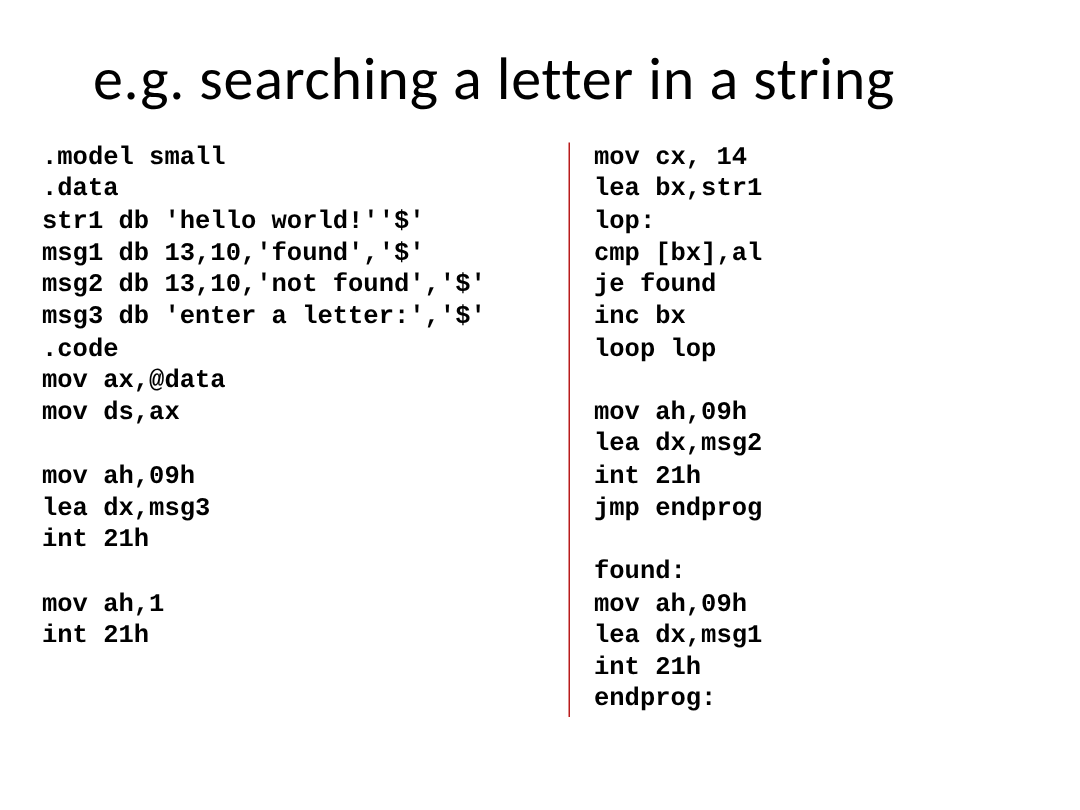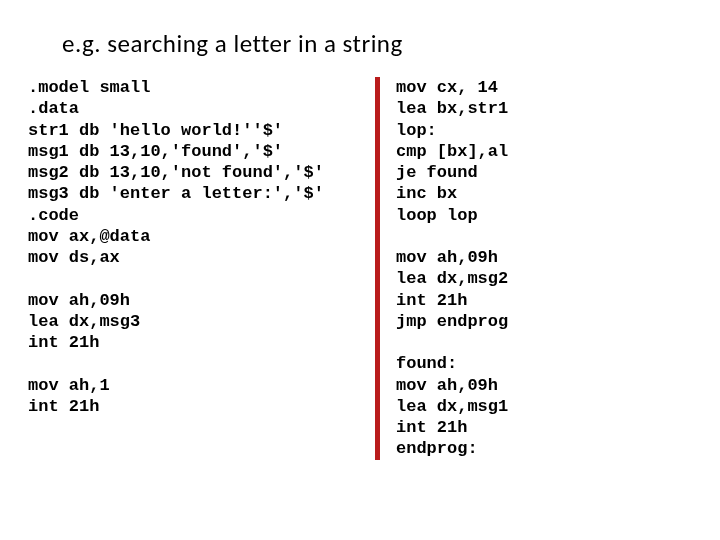--- a/index.html
+++ b/index.html
@@ -9,41 +9,41 @@
     }
     body {
       width: 720px;
       height: 540px;
       background: #ffffff;
       font-family: Calibri, Arial, sans-serif;
       position: relative;
       overflow: hidden;
     }
     .title {
-      font-size: 25px;
+      font-size: 40px;
       font-weight: 400;
       color: #000;
       padding: 28px 0 18px 62px;
       letter-spacing: 0.5px;
     }
     .code-area {
       display: flex;
       padding: 0 28px 0 28px;
     }
     .col {
       font-family: "Courier New", Courier, monospace;
       font-size: 17px;
       font-weight: bold;
       color: #000;
       white-space: pre;
       line-height: 1.25;
     }
     .col-left {
       width: 352px;
-      border-right: 5px solid #b91c1c;
+      border-right: 1px solid #b91c1c;
       padding-right: 25px;
     }
     .col-right {
       padding-left: 16px;
     }
   </style>
 </head>
 <body>
 
 <div class="title">e.g. searching a letter in a string</div>

